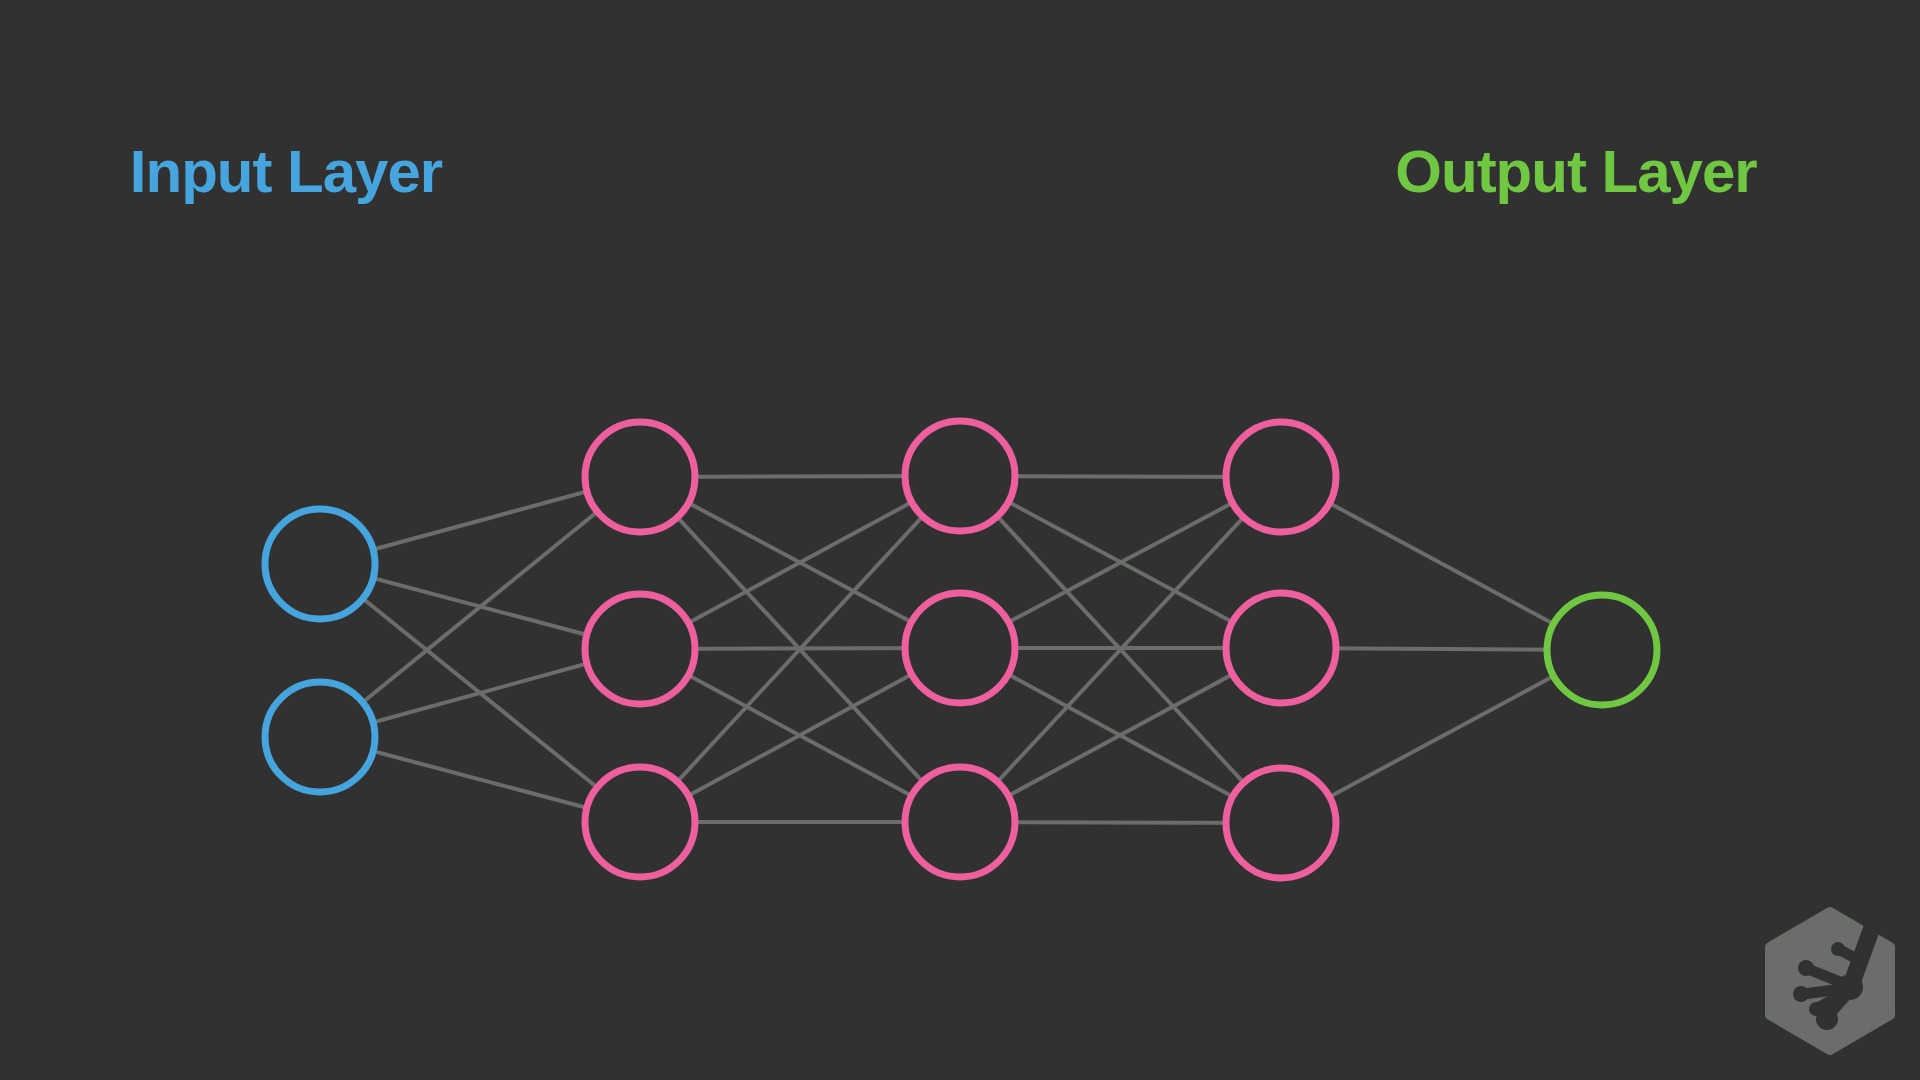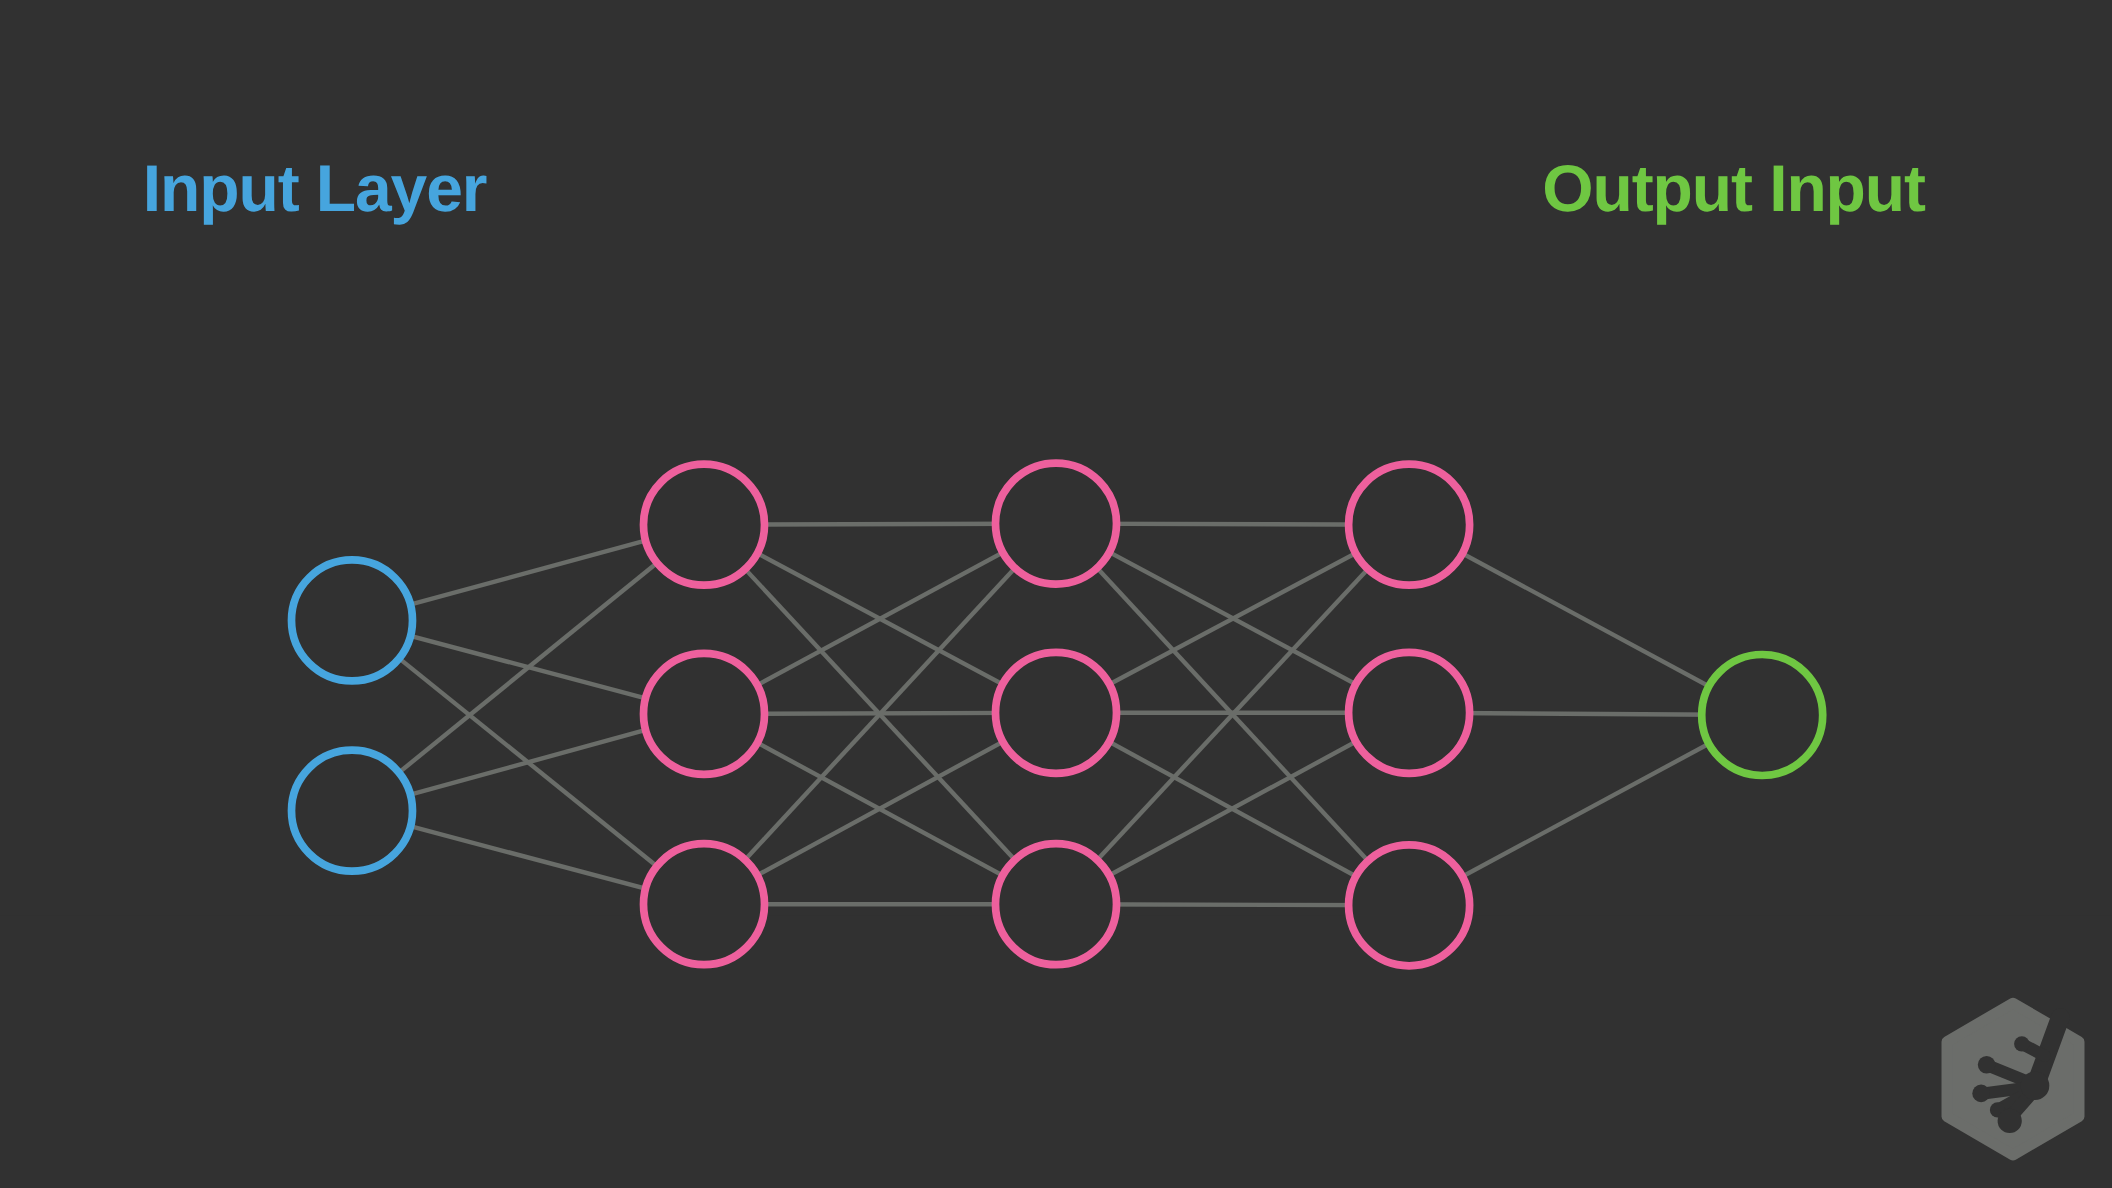--- a/index.html
+++ b/index.html
@@ -91,15 +91,15 @@
         <circle cx="1806" cy="968" r="8"></circle>
         <circle cx="1801" cy="994" r="8"></circle>
         <circle cx="1816" cy="1009" r="7"></circle>
         <circle cx="1827" cy="1019" r="11"></circle>
         <circle cx="1850" cy="987" r="13"></circle>
       </g>
     </g>
   </svg>
 
   <div class="layer-title" id="header-0" style="color: rgb(70, 165, 222); left: 286px;">Input Layer</div>
-  <div class="layer-title" id="header-2" style="color: rgb(111, 199, 66); left: 1576px;">Output Input</div>
+  <div class="layer-title" id="header-2" style="color: rgb(111, 199, 66); left: 1576px;">Output Layer</div>
 
 </div>
 
 </body></html>

